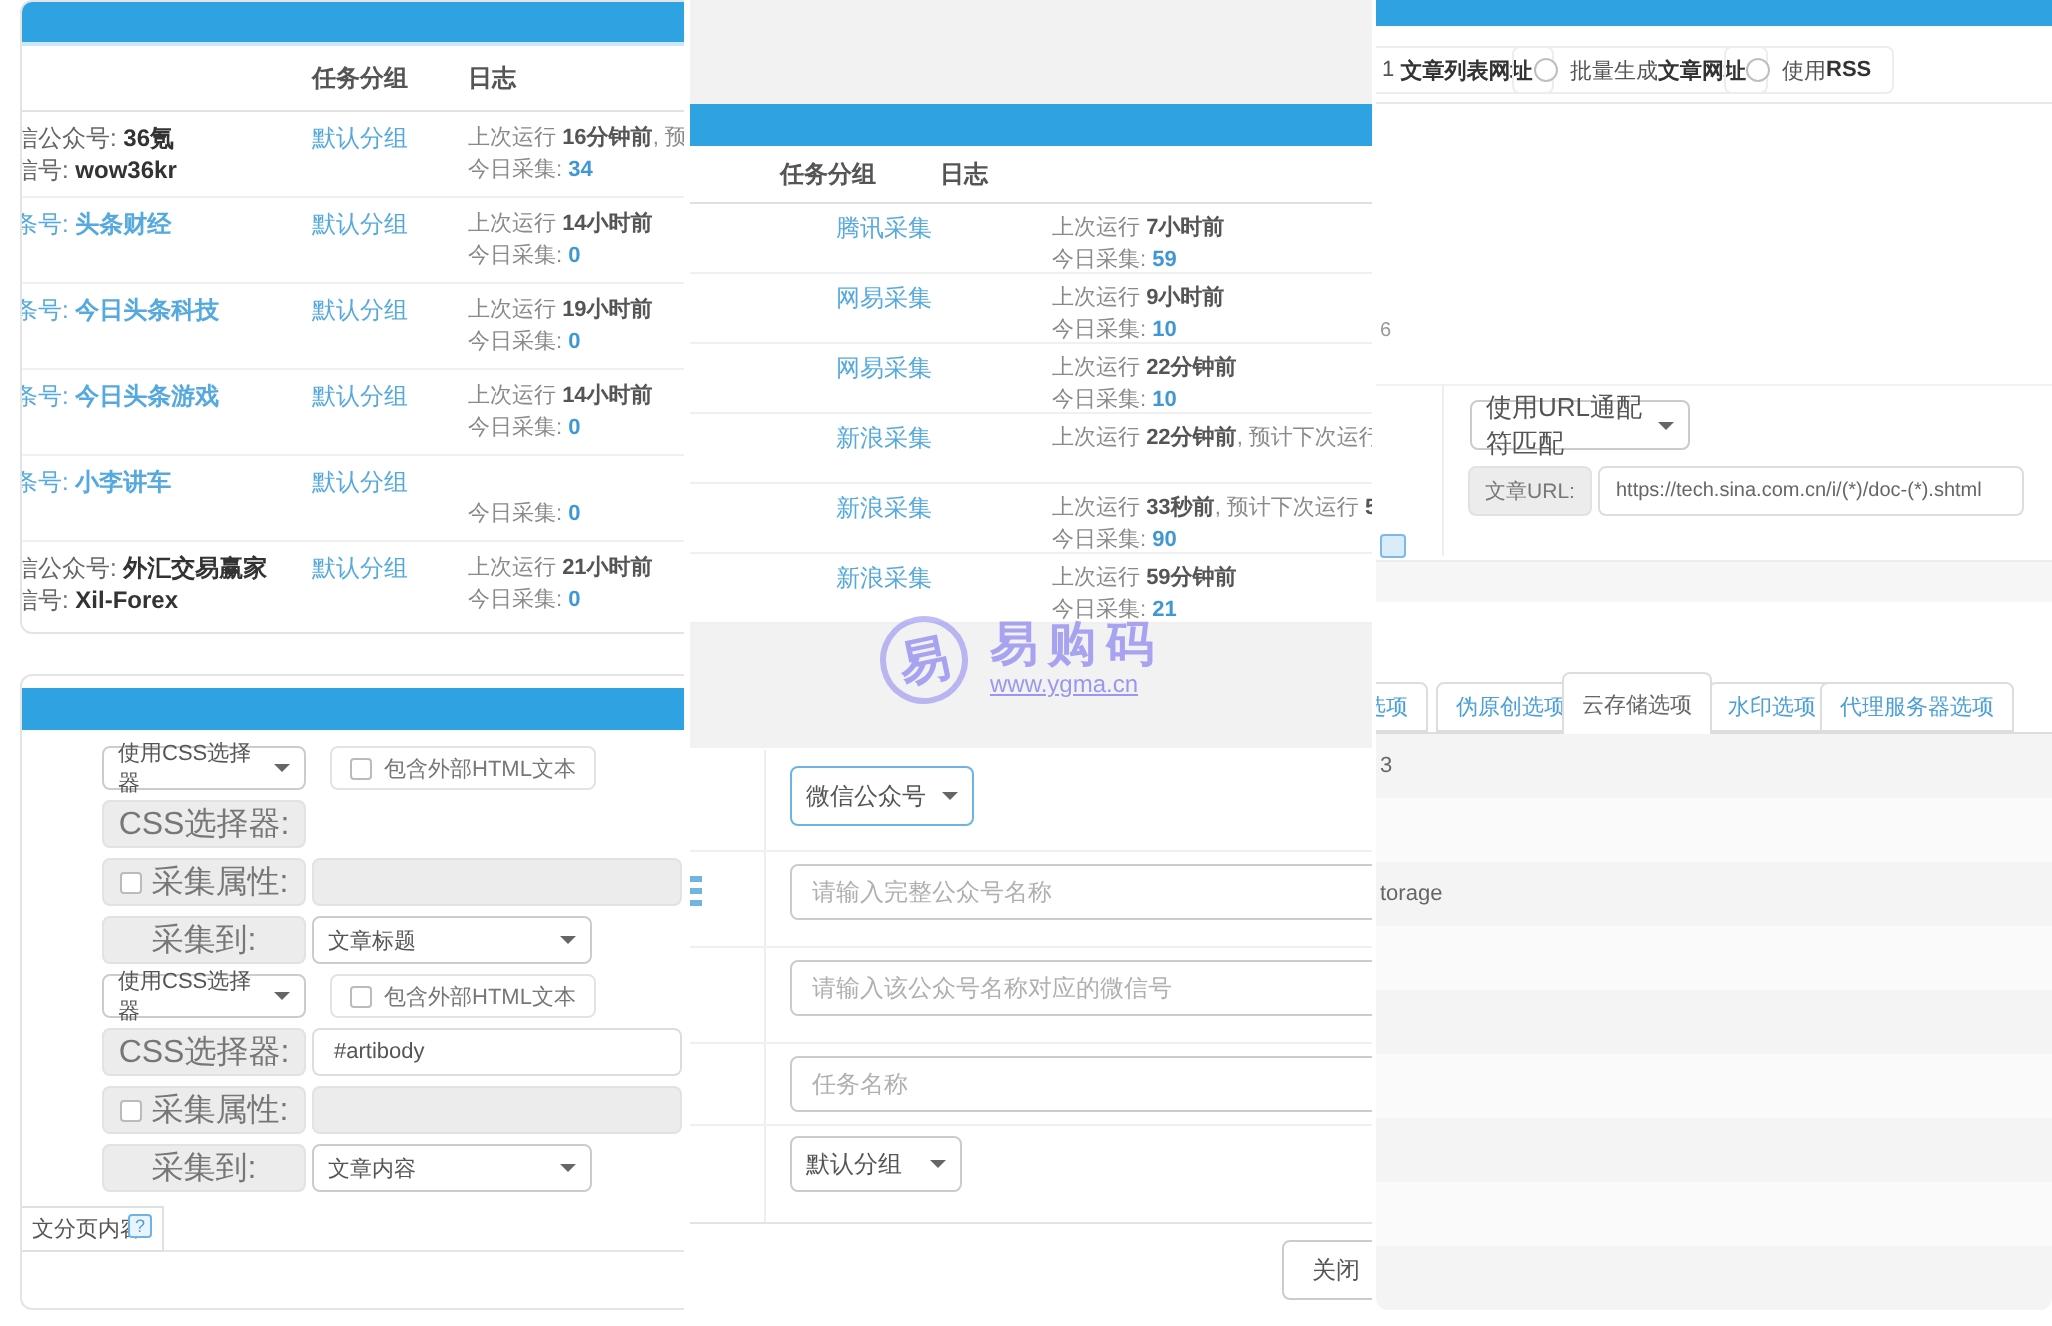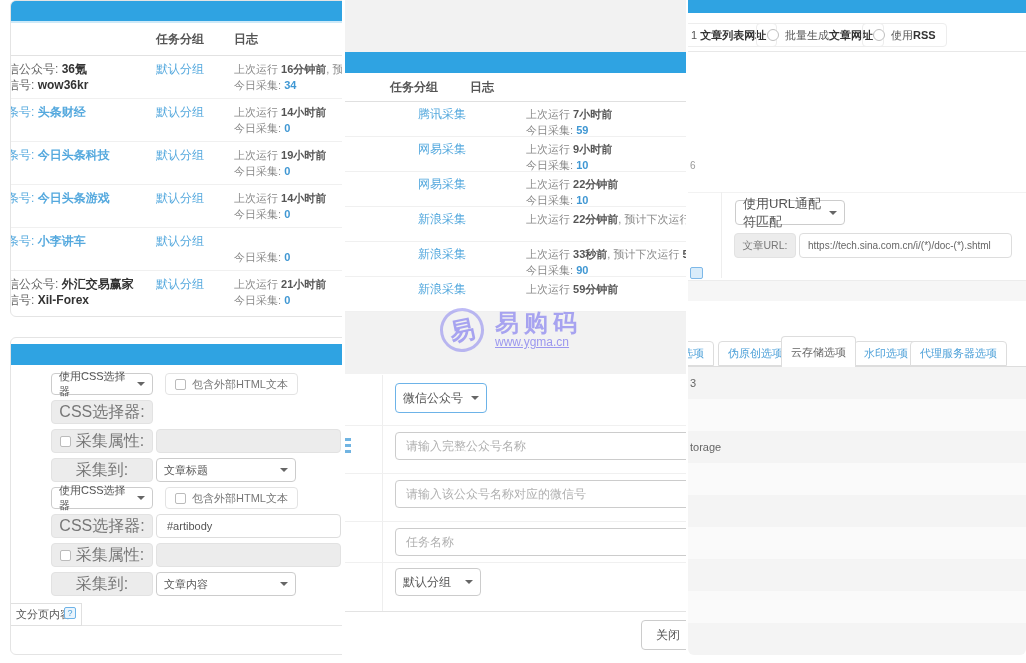--- a/index.html
+++ b/index.html
@@ -282,20 +282,21 @@
         <div>
           <div class="runline"><span>上次运行 </span><span class="b">33秒前</span><span>, 预计下次运行 </span><span class="b">59分钟后</span></div>
           <div class="runline"><span>今日采集: </span><span class="today">90</span></div>
         </div>
       </div>
       <div class="m-row">
         <div></div>
         <div><span class="link">新浪采集</span></div>
         <div>
           <div class="runline"><span>上次运行 </span><span class="b">59分钟前</span></div>
+          <div class="runline"><span>今日采集: </span><span class="today">21</span></div>
         </div>
       </div>
     </div>
   <div class="m-gray"></div>
 
   <div class="wm">
     <div class="wm-circle">易</div>
     <div class="wm-right">
       <div class="wm-brand">易购码</div>
       <div class="wm-url">www.ygma.cn</div>

